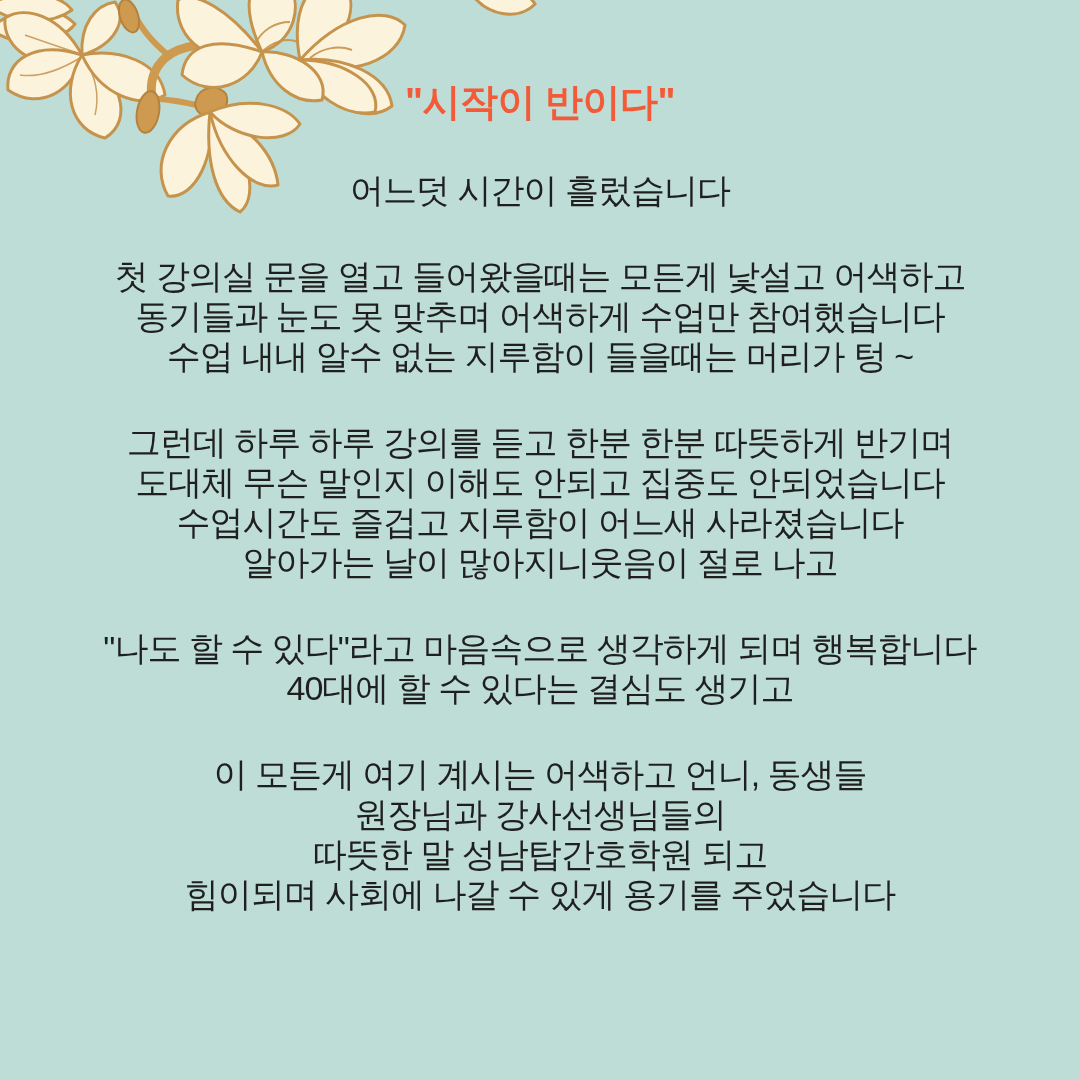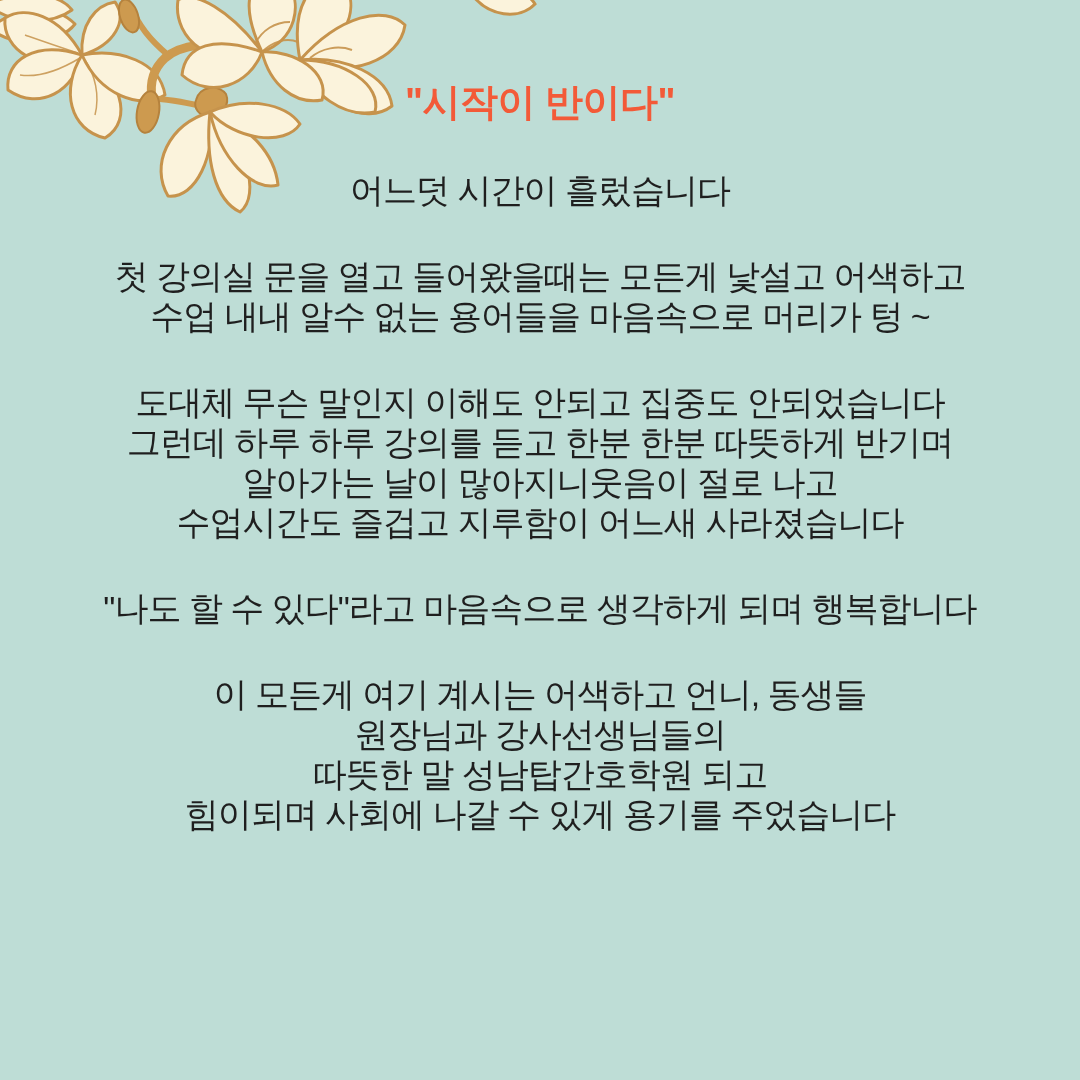--- a/index.html
+++ b/index.html
@@ -126,32 +126,34 @@
 
   <div class="content">
     <h1 class="title">"시작이 반이다"</h1>
 
     <div class="para first">
       <p class="line">어느덧 시간이 흘렀습니다</p>
     </div>
 
     <div class="para">
       <p class="line">첫 강의실 문을 열고 들어왔을때는 모든게 낯설고 어색하고</p>
-      <p class="line">수업 내내 알수 없는 용어들을 마음속으로 머리가 텅 ~</p>
+      <p class="line">동기들과 눈도 못 맞추며 어색하게 수업만 참여했습니다</p>
+      <p class="line">수업 내내 알수 없는 지루함이 들을때는 머리가 텅 ~</p>
     </div>
 
     <div class="para">
+      <p class="line">그런데 하루 하루 강의를 듣고 한분 한분 따뜻하게 반기며</p>
       <p class="line">도대체 무슨 말인지 이해도 안되고 집중도 안되었습니다</p>
-      <p class="line">그런데 하루 하루 강의를 듣고 한분 한분 따뜻하게 반기며</p>
+      <p class="line">수업시간도 즐겁고 지루함이 어느새 사라졌습니다</p>
       <p class="line">알아가는 날이 많아지니웃음이 절로 나고</p>
-      <p class="line">수업시간도 즐겁고 지루함이 어느새 사라졌습니다</p>
     </div>
 
     <div class="para">
       <p class="line">"나도 할 수 있다"라고 마음속으로 생각하게 되며 행복합니다</p>
+      <p class="line">40대에 할 수 있다는 결심도 생기고</p>
     </div>
 
     <div class="para">
       <p class="line">이 모든게 여기 계시는 어색하고 언니, 동생들</p>
       <p class="line">원장님과 강사선생님들의</p>
       <p class="line">따뜻한 말 성남탑간호학원 되고</p>
       <p class="line">힘이되며 사회에 나갈 수 있게 용기를 주었습니다</p>
     </div>
 
   </div>

